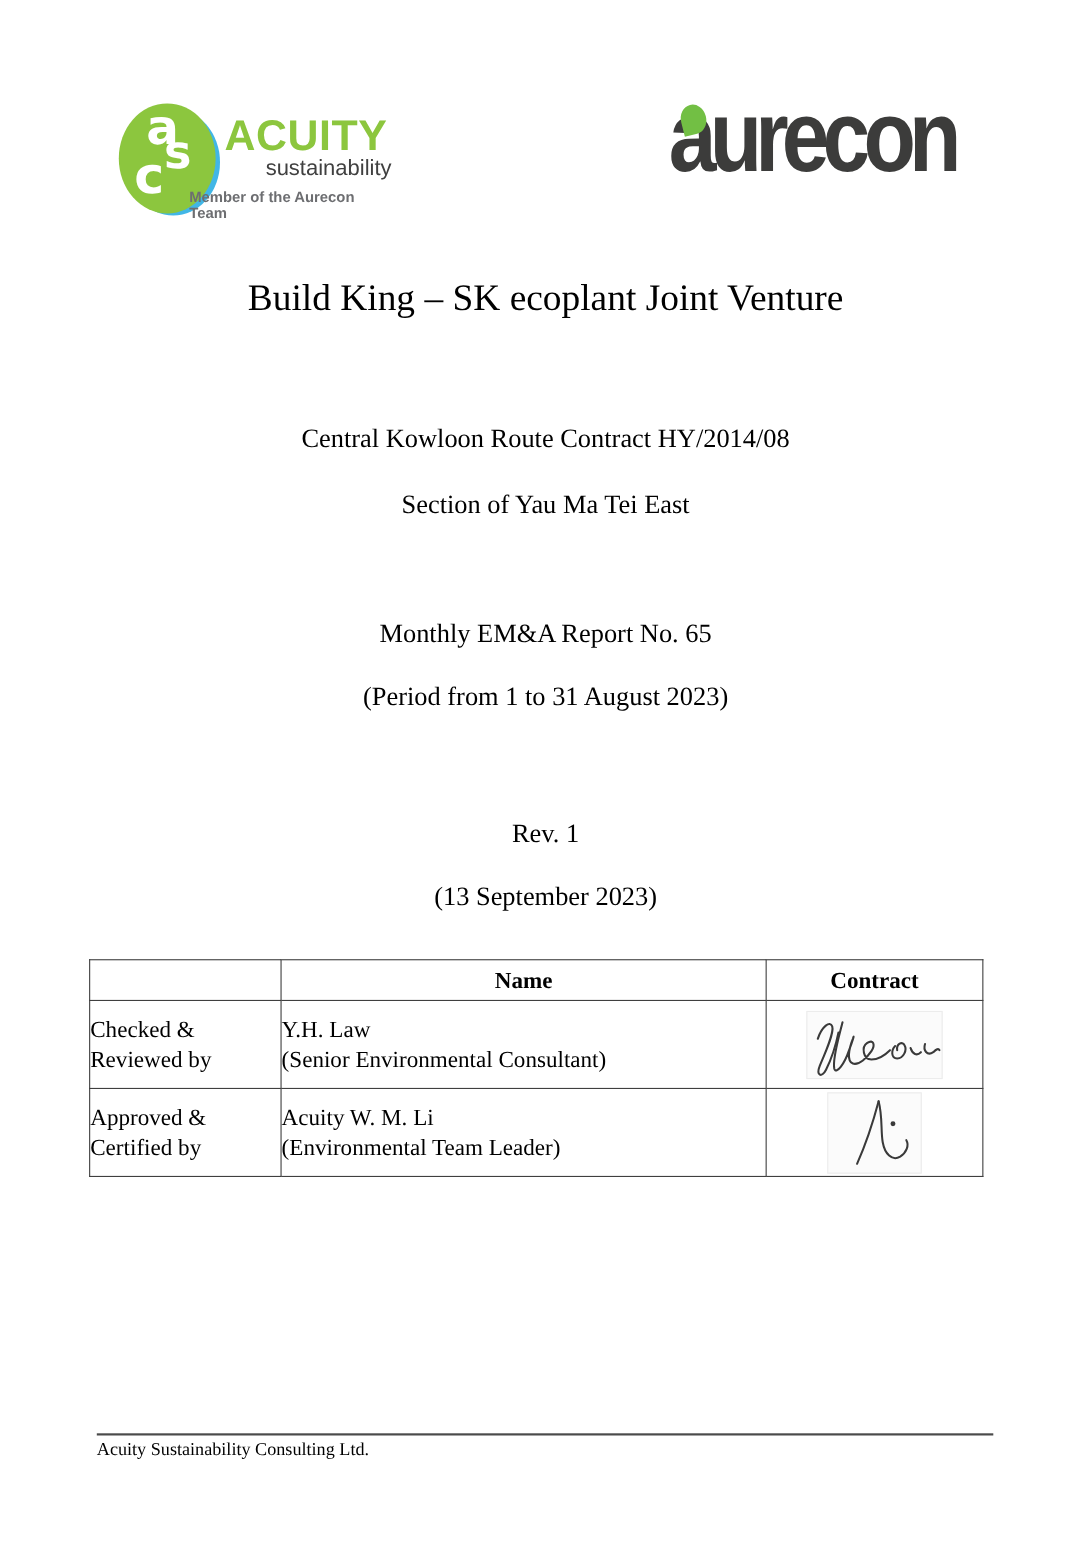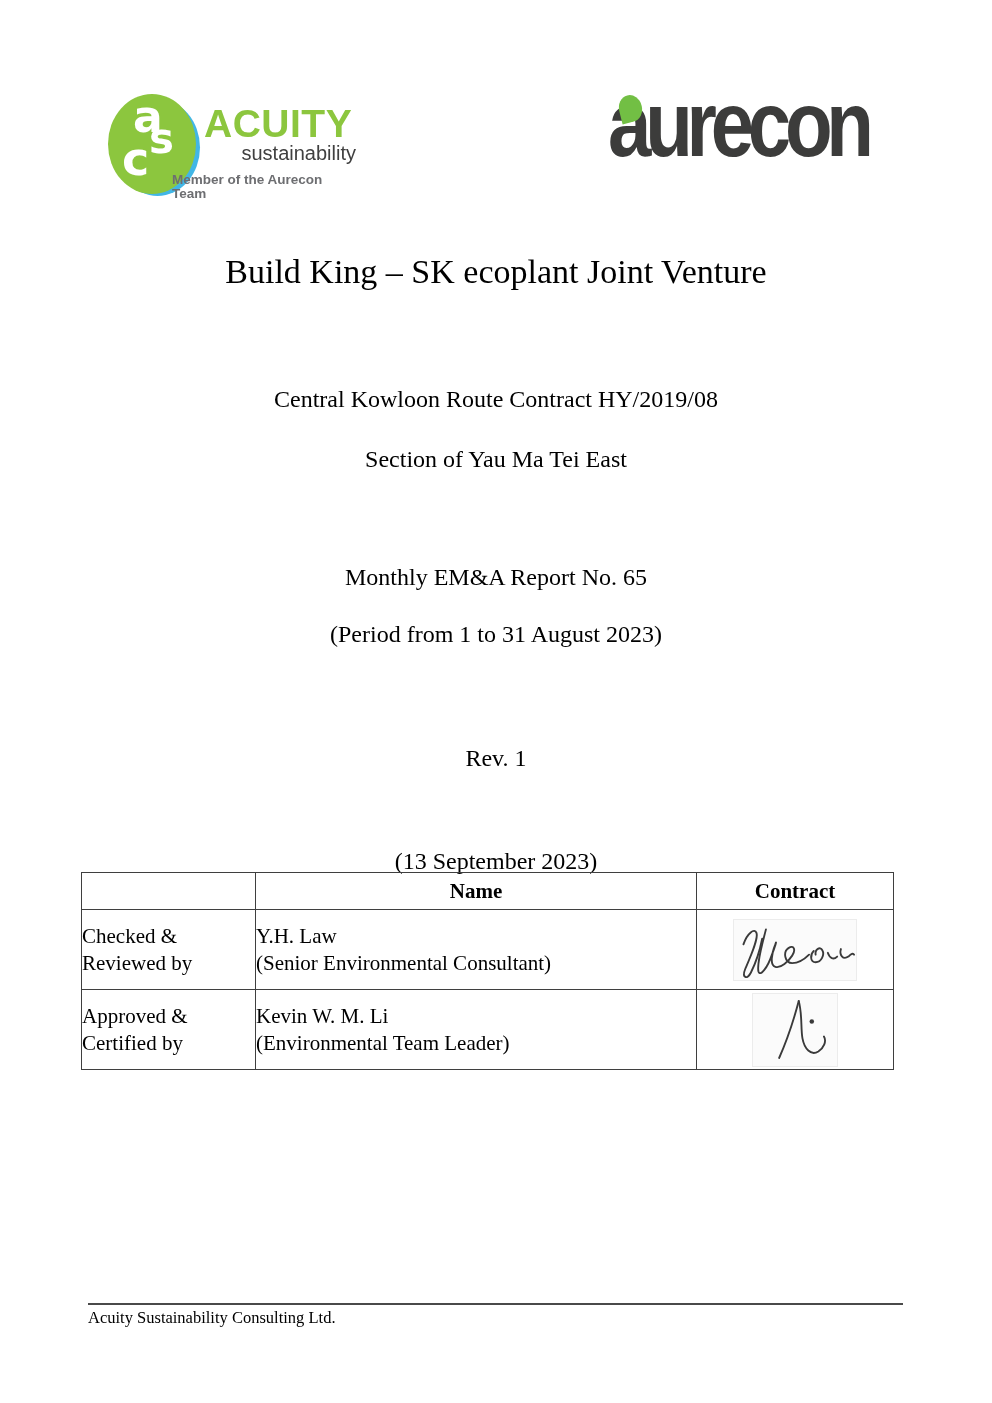--- a/index.html
+++ b/index.html
@@ -34,21 +34,21 @@
     border-radius:65% 65% 65% 0;transform:rotate(-14deg);}
 
   
   .cline{position:absolute;left:0;width:992px;text-align:center;line-height:1.15;}
   .jv-title{top:252px;font-size:34px;}
   .l-contract{top:386px;font-size:24px;}
   .l-section{top:446px;font-size:24px;}
   .l-report{top:564px;font-size:24px;}
   .l-period{top:621px;font-size:24px;}
   .l-rev{top:745px;font-size:24px;}
-  .l-date{top:848px;font-size:24px;}
+  .l-date{top:803px;font-size:24px;}
 
   
   table.approval{position:absolute;left:81px;top:872px;width:812px;border-collapse:collapse;table-layout:fixed;}
   table.approval td,table.approval th{border:1.5px solid #3f3f3f;font-size:21px;padding:0;}
   .col-role{width:174px;}
   .col-name{width:441px;}
   .col-sig{width:197px;}
   tr.hdr{height:37px;}
   tr.datarow{height:80px;}
   th.hcell{font-weight:bold;text-align:center;vertical-align:middle;}
@@ -81,21 +81,21 @@
     <div class="acuity-tagline">sustainability</div>
     <div class="acuity-member">Member of the Aurecon Team</div>
   </div>
 
   <div class="aurecon-logo">
     <span class="aurecon-name">aurecon</span>
     <span class="aurecon-leaf"></span>
   </div>
 
   <div class="cline jv-title">Build King – SK ecoplant Joint Venture</div>
-  <div class="cline l-contract">Central Kowloon Route Contract HY/2019/08</div>
+  <div class="cline l-contract">Central Kowloon Route Contract HY/2014/08</div>
   <div class="cline l-section">Section of Yau Ma Tei East</div>
   <div class="cline l-report">Monthly EM&amp;A Report No. 65</div>
   <div class="cline l-period">(Period from 1 to 31 August 2023)</div>
   <div class="cline l-rev">Rev. 1</div>
   <div class="cline l-date">(13 September 2023)</div>
 
   <table class="approval">
     <colgroup>
       <col class="col-role">
         <col class="col-name">
@@ -121,21 +121,21 @@
             <path class="sig-stroke" d="M85 33 C81 37 81 45 87 45 C93 45 97 37 94 32 C92 28 86 31 87 37"></path>
             <path class="sig-stroke" d="M100 35 C102 41 106 43 110 39"></path>
             <path class="sig-stroke" d="M114 31 C112 37 116 43 122 39 C125 36 127 35 128 37"></path>
           </svg>
         </span>
       </td>
     </tr>
     <tr class="datarow">
       <td class="rolecell">Approved &amp; Certified by</td>
       <td class="namecell">
-        <div>Kevin W. M. Li</div>
+        <div>Acuity W. M. Li</div>
         <div>(Environmental Team Leader)</div>
       </td>
       <td class="sigcell">
         <span class="sigbox">
           <svg width="84" height="72" viewBox="0 0 90 76">
             <path class="sig-stroke" d="M49 7 C44 26 36 50 28 68"></path>
             <path class="sig-stroke" d="M49 7 C53 22 51 36 53 47 C55 58 62 66 70 61 C76 57 79 50 76 45"></path>
             <circle cx="63" cy="29" r="2.4" fill="#3a3a3a" stroke="none"></circle>
           </svg>
         </span>

